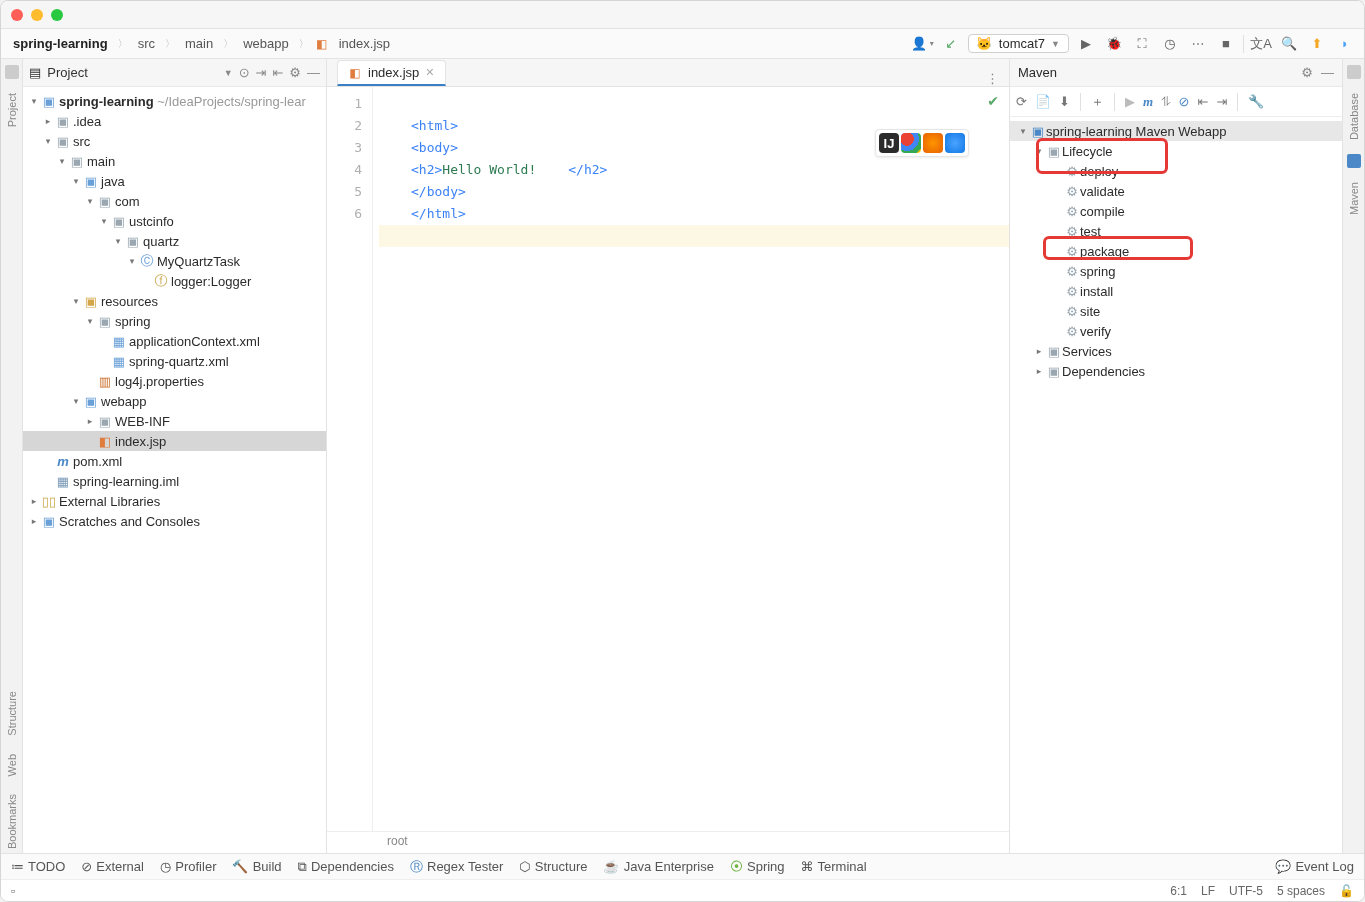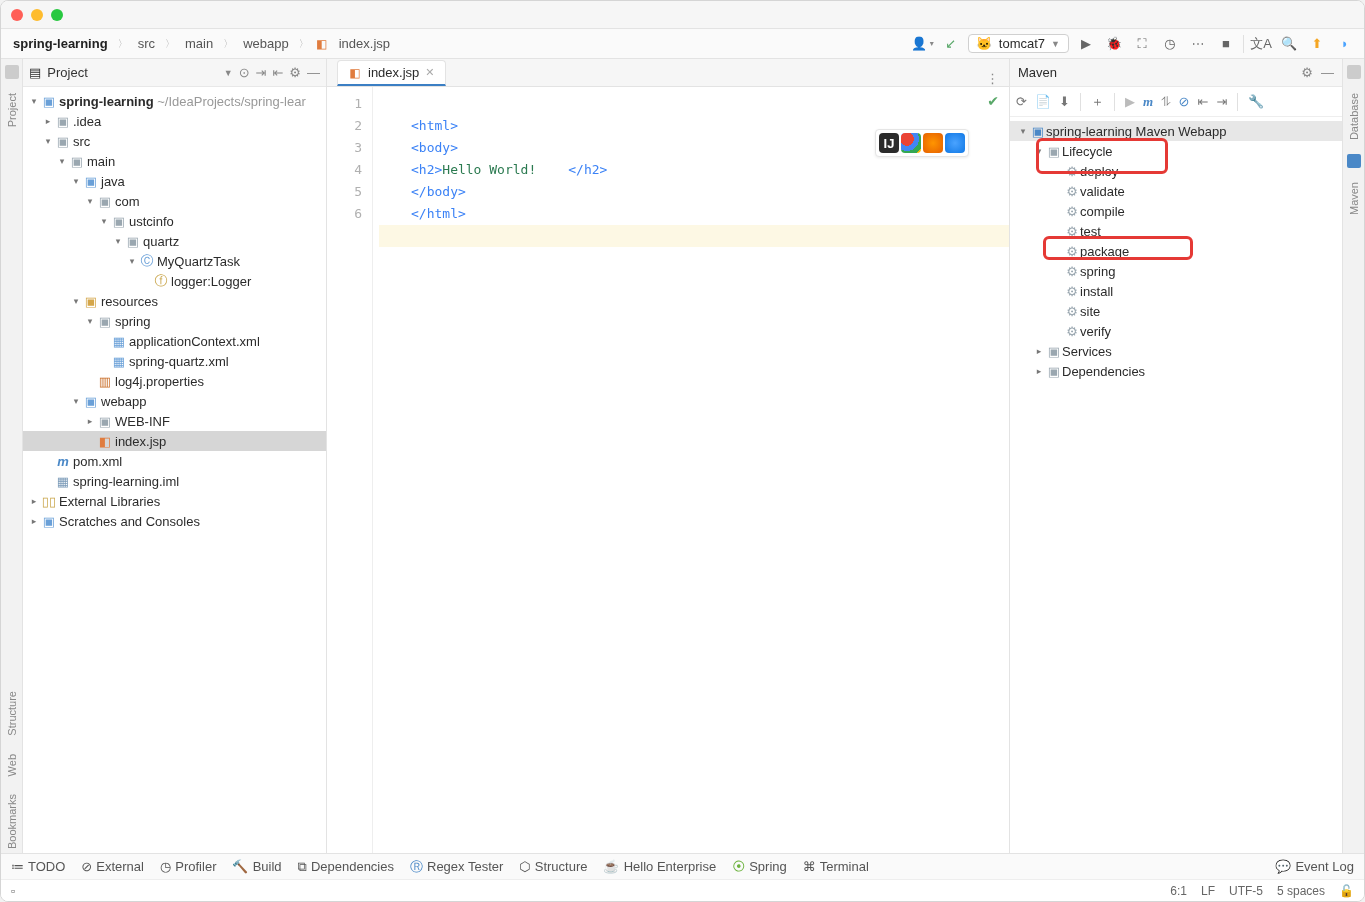--- a/index.html
+++ b/index.html
@@ -323,20 +323,21 @@
 <span class="line cur"> </span>
         </div>
         <span class="editor-check">✔</span>
         <div class="floating-icons">
           <span class="fi-ij">IJ</span>
           <span class="fi-ch"></span>
           <span class="fi-ff"></span>
           <span class="fi-sf"></span>
         </div>
       </div>
+      <div class="crumb-bottom">root</div>
     </div>
 
     <div class="maven-panel">
       <div class="maven-header">
         <span>Maven</span>
         <span style="display:flex;gap:8px;color:#888">
           <span>⚙</span>
           <span>—</span>
         </span>
       </div>
@@ -461,21 +462,21 @@
     <div class="tool">
         <span style="color:#4a88c7">Ⓡ</span>
         <span>Regex Tester</span>
       </div>
     <div class="tool">
         <span>⬡</span>
         <span>Structure</span>
       </div>
     <div class="tool">
         <span>☕</span>
-        <span>Hello Enterprise</span>
+        <span>Java Enterprise</span>
       </div>
     <div class="tool">
         <span style="color:#6db33f">⦿</span>
         <span>Spring</span>
       </div>
     <div class="tool">
         <span>⌘</span>
         <span>Terminal</span>
       </div>
     <div class="right">

